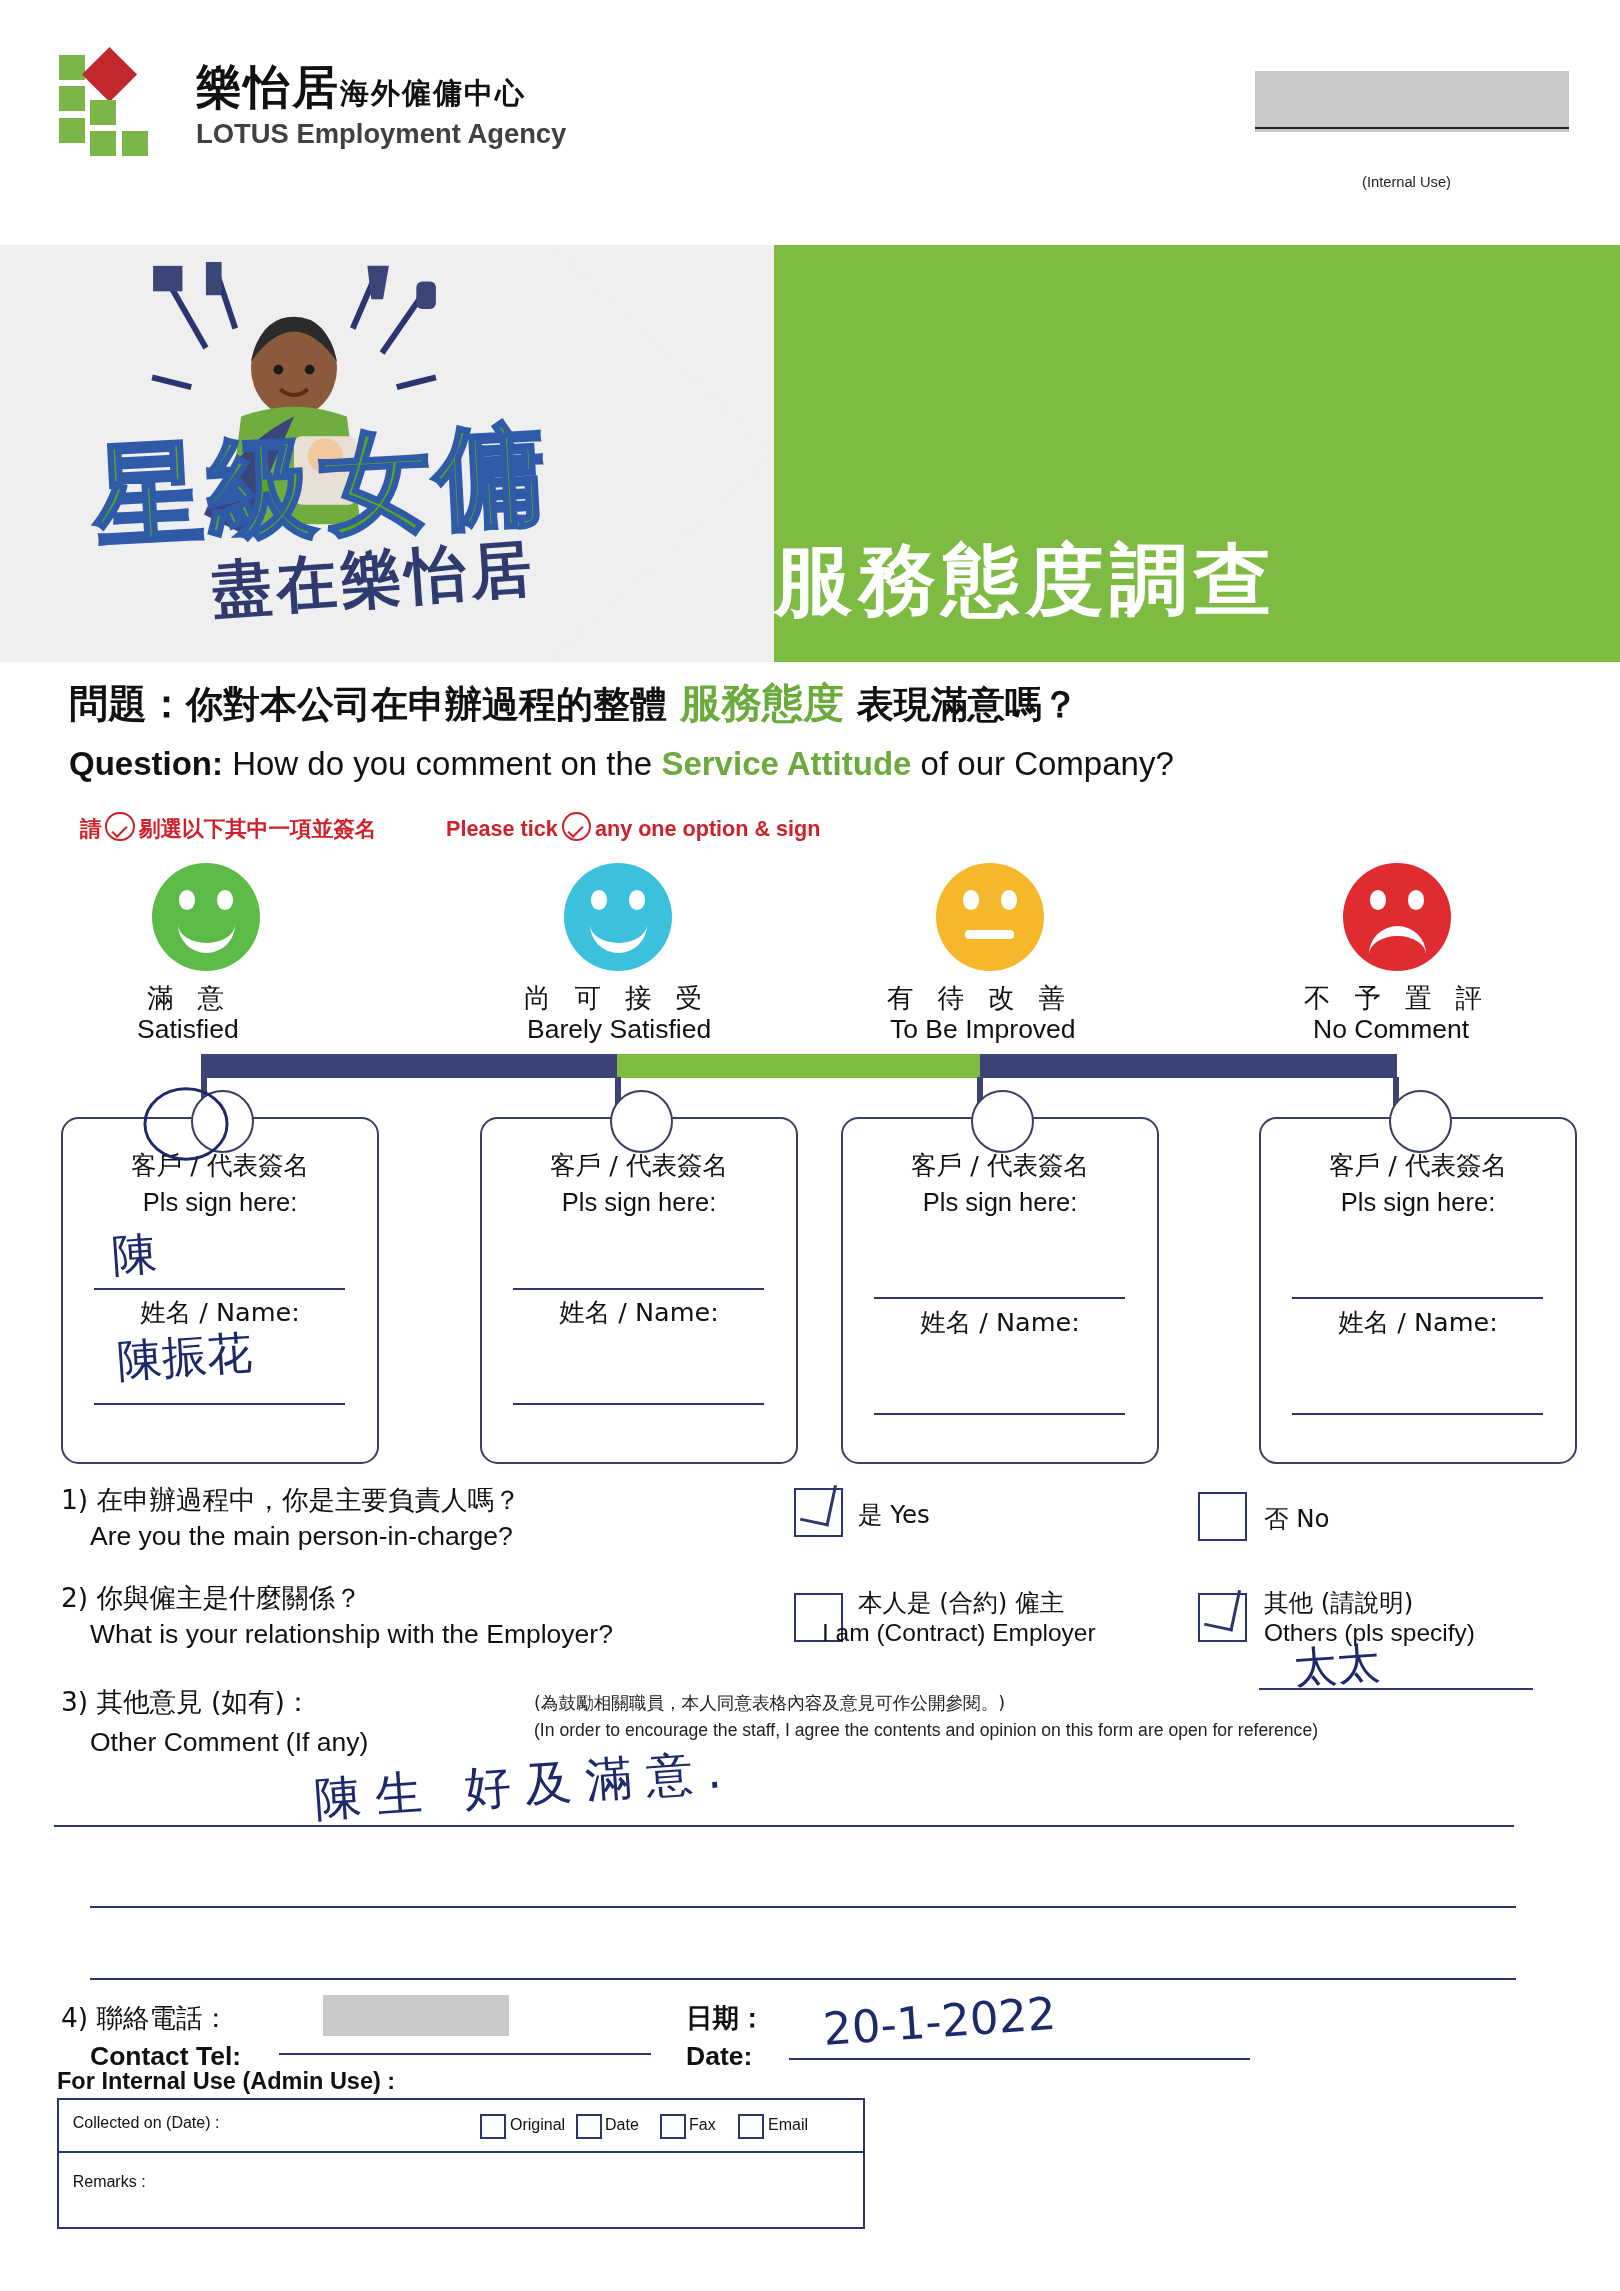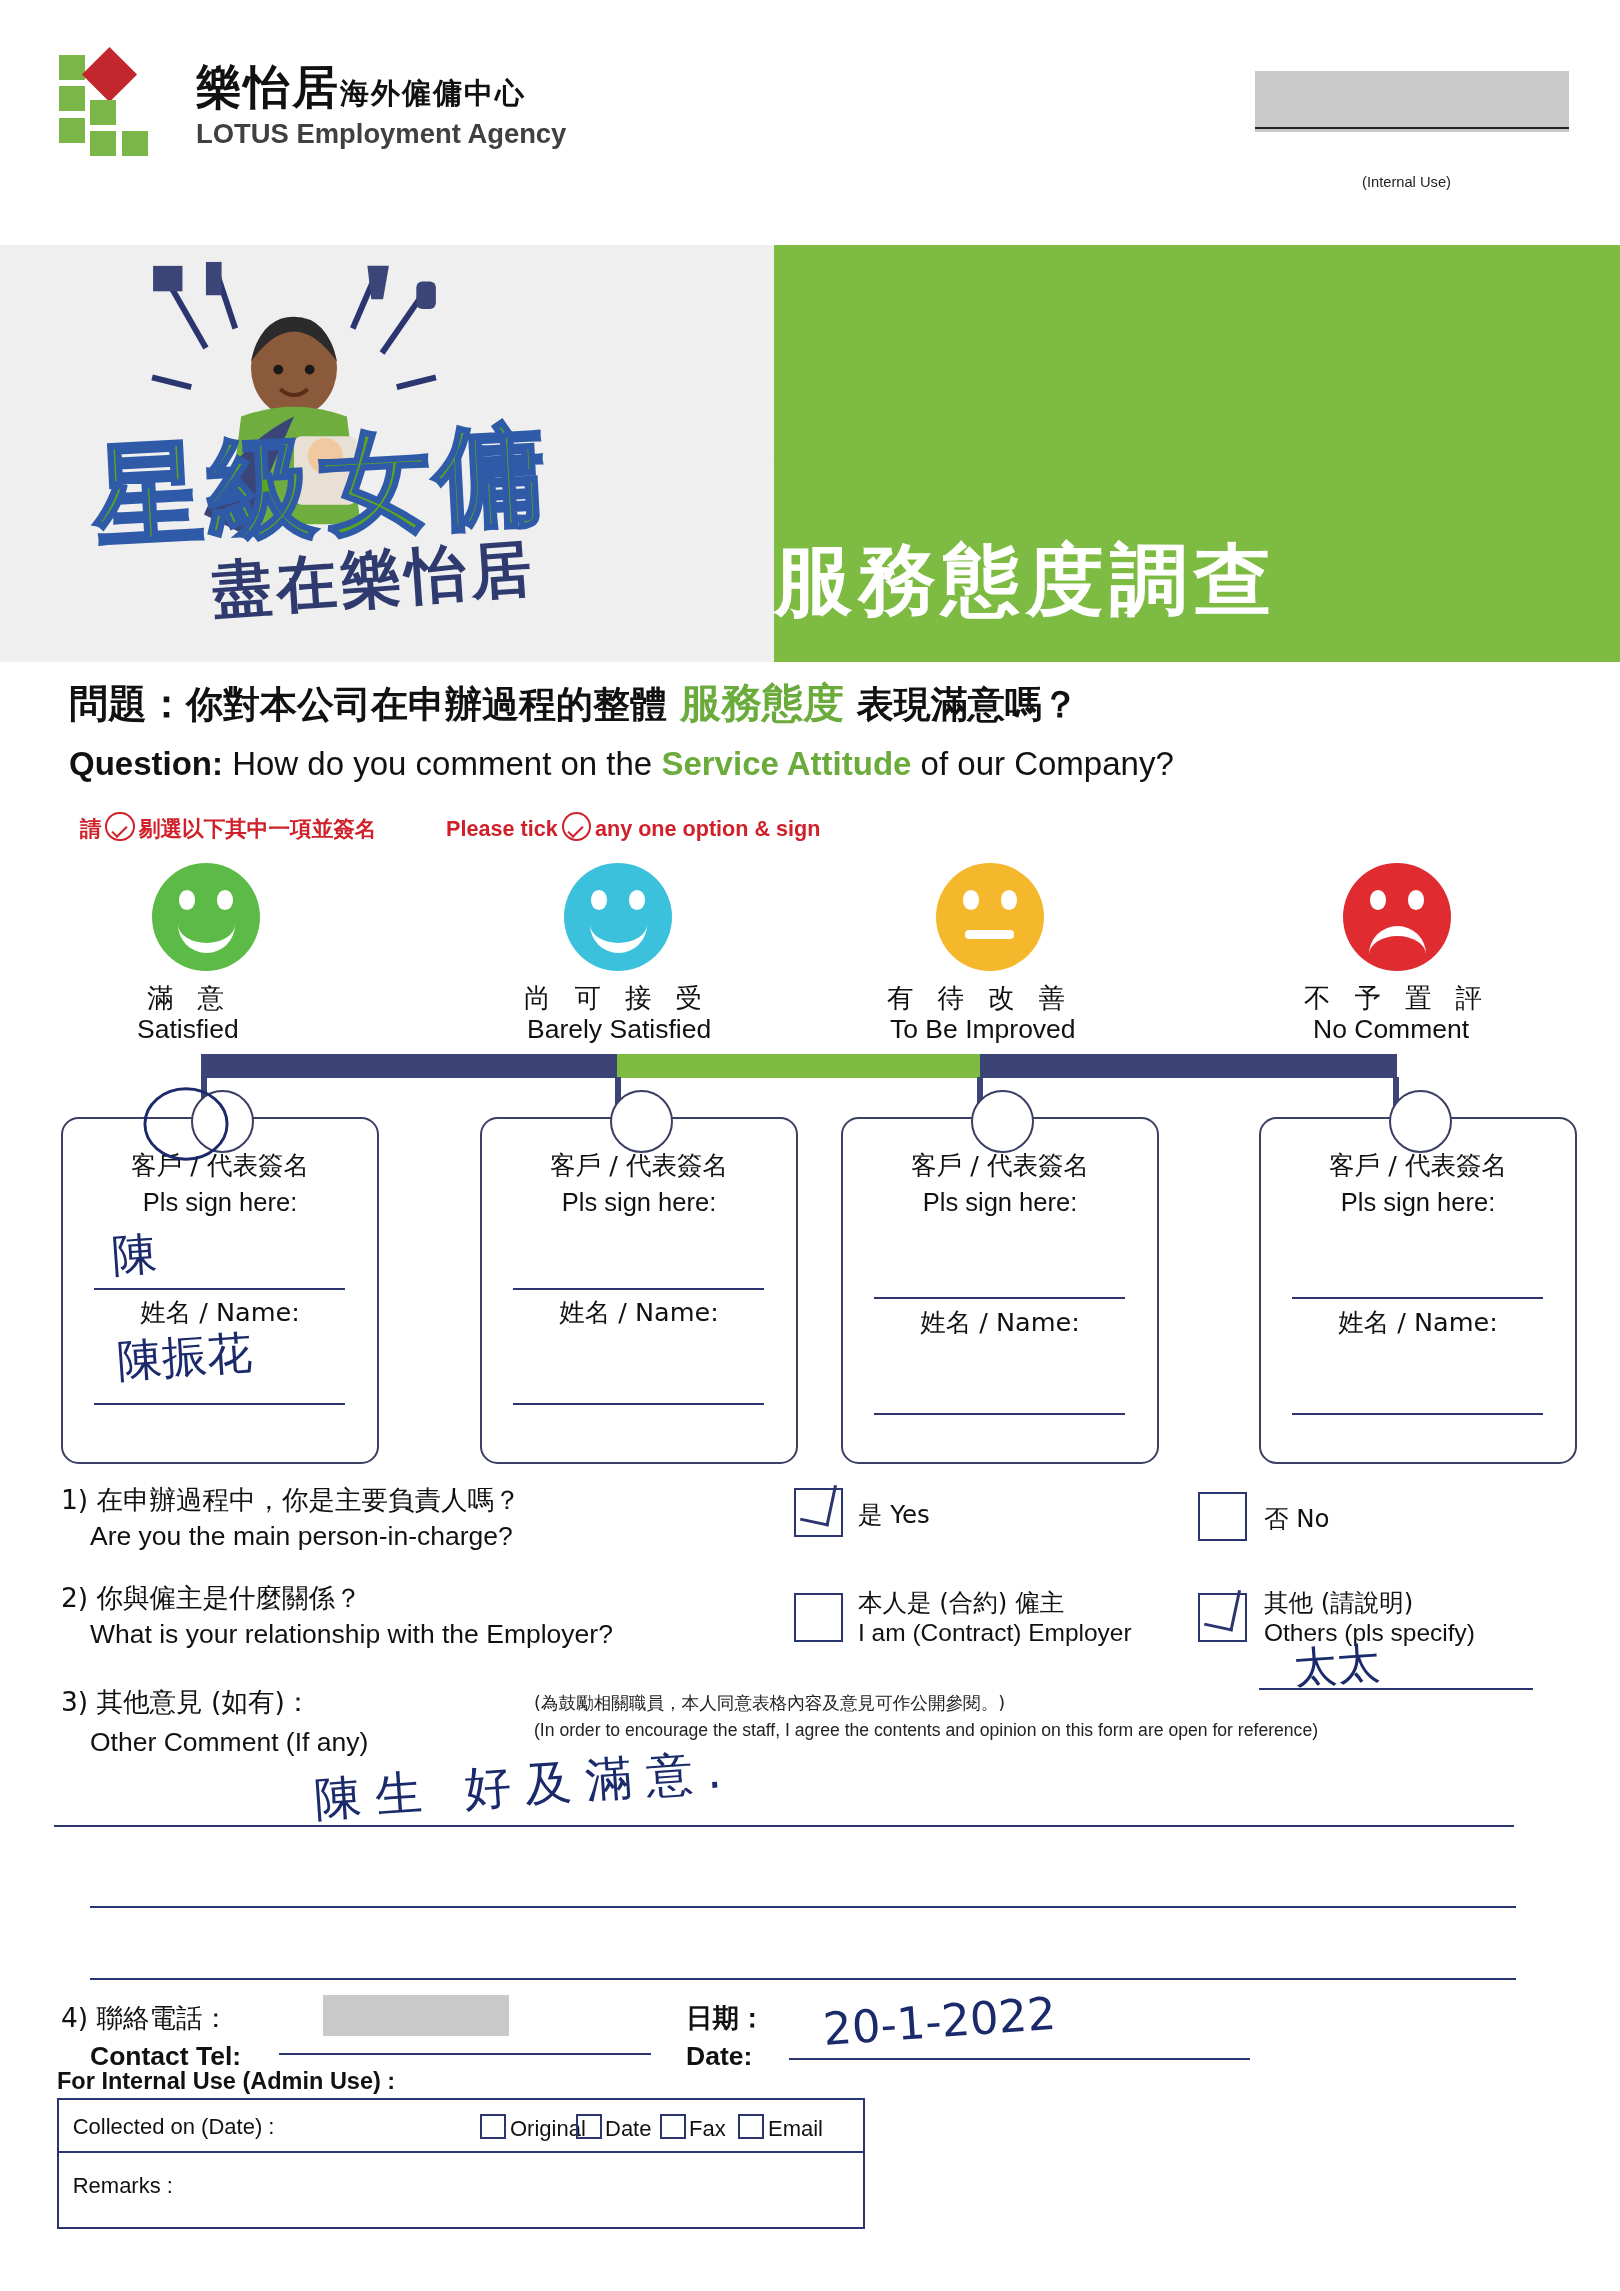--- a/index.html
+++ b/index.html
@@ -88,21 +88,21 @@
 
   .wline{position:absolute;height:2px;background:#2b3570;}
 
   
   .tel-box{position:absolute;left:323px;top:1995px;width:186px;height:41px;background:#c9c9c9;}
 
   
   .iu-title{position:absolute;left:57px;top:2068px;font-size:23.5px;font-weight:bold;}
   .iu-box{position:absolute;left:57px;top:2098px;width:804px;height:127px;border:2px solid #2b3570;}
   .iu-sep{position:absolute;left:0;top:51px;width:100%;height:2px;background:#2b3570;}
-  .iu-t{position:absolute;font-size:22px;text-align:right;}
+  .iu-t{position:absolute;font-size:16px;text-align:right;}
   .sm-chk{position:absolute;width:21.6px;height:21.6px;border:2px solid #2b3570;}
 
   
   .stamp{position:absolute;left:1362px;top:2068px;width:191px;height:191px;border-radius:50%;
      border:2.9px solid #5b6aa8;color:#5b6aa8;}
   .stamp .inner{position:absolute;left:13.7px;top:13.7px;width:160px;height:160px;border-radius:50%;border:2px solid #5b6aa8;}
   .stamp .ctext{position:absolute;width:100%;text-align:center;font-size:16.7px;font-family:"DejaVu Sans",sans-serif;color:#5b6aa8;}
   .stamp .arc{position:absolute;width:100%;text-align:center;font-size:14.7px;color:#5b6aa8;}
 </style>
 </head>
@@ -265,21 +265,21 @@
       <div class="mark"></div>
     </div>
   <div class="lbl2" style="left:858px;top:1498px;"><span class="cn">是 Yes</span></div>
   <div class="chk" style="left:1198px;top:1492px;"></div>
   <div class="lbl2" style="left:1264px;top:1502px;"><span class="cn">否 No</span></div>
 
   <div class="qn" style="left:61px;top:1580px;"><span class="cn">2) 你與僱主是什麼關係？</span></div>
   <div class="qn" style="left:90px;top:1619px;">What is your relationship with the Employer?</div>
   <div class="chk" style="left:794px;top:1593px;"></div>
   <div class="lbl2" style="left:858px;top:1586px;"><span class="cn">本人是 (合約) 僱主</span></div>
-  <div class="lbl2" style="left:858px;top:1619px;">I am (Contract) Employer</div>
+  <div class="lbl2" style="left:822px;top:1619px;">I am (Contract) Employer</div>
   <div class="chk" style="left:1198px;top:1593px;">
       <div class="mark"></div>
     </div>
   <div class="lbl2" style="left:1264px;top:1586px;"><span class="cn">其他 (請說明)</span></div>
   <div class="lbl2" style="left:1264px;top:1619px;">Others (pls specify)</div>
   <div class="wline" style="left:1259px;top:1688px;width:274px;"></div>
   <div class="ink" style="left:1294px;top:1637px;font-size:43px;">太太</div>
 
   <div class="qn" style="left:61px;top:1684px;"><span class="cn">3) 其他意見 (如有)：</span></div>
   <div class="qn" style="left:90px;top:1727px;">Other Comment (If any)</div>

